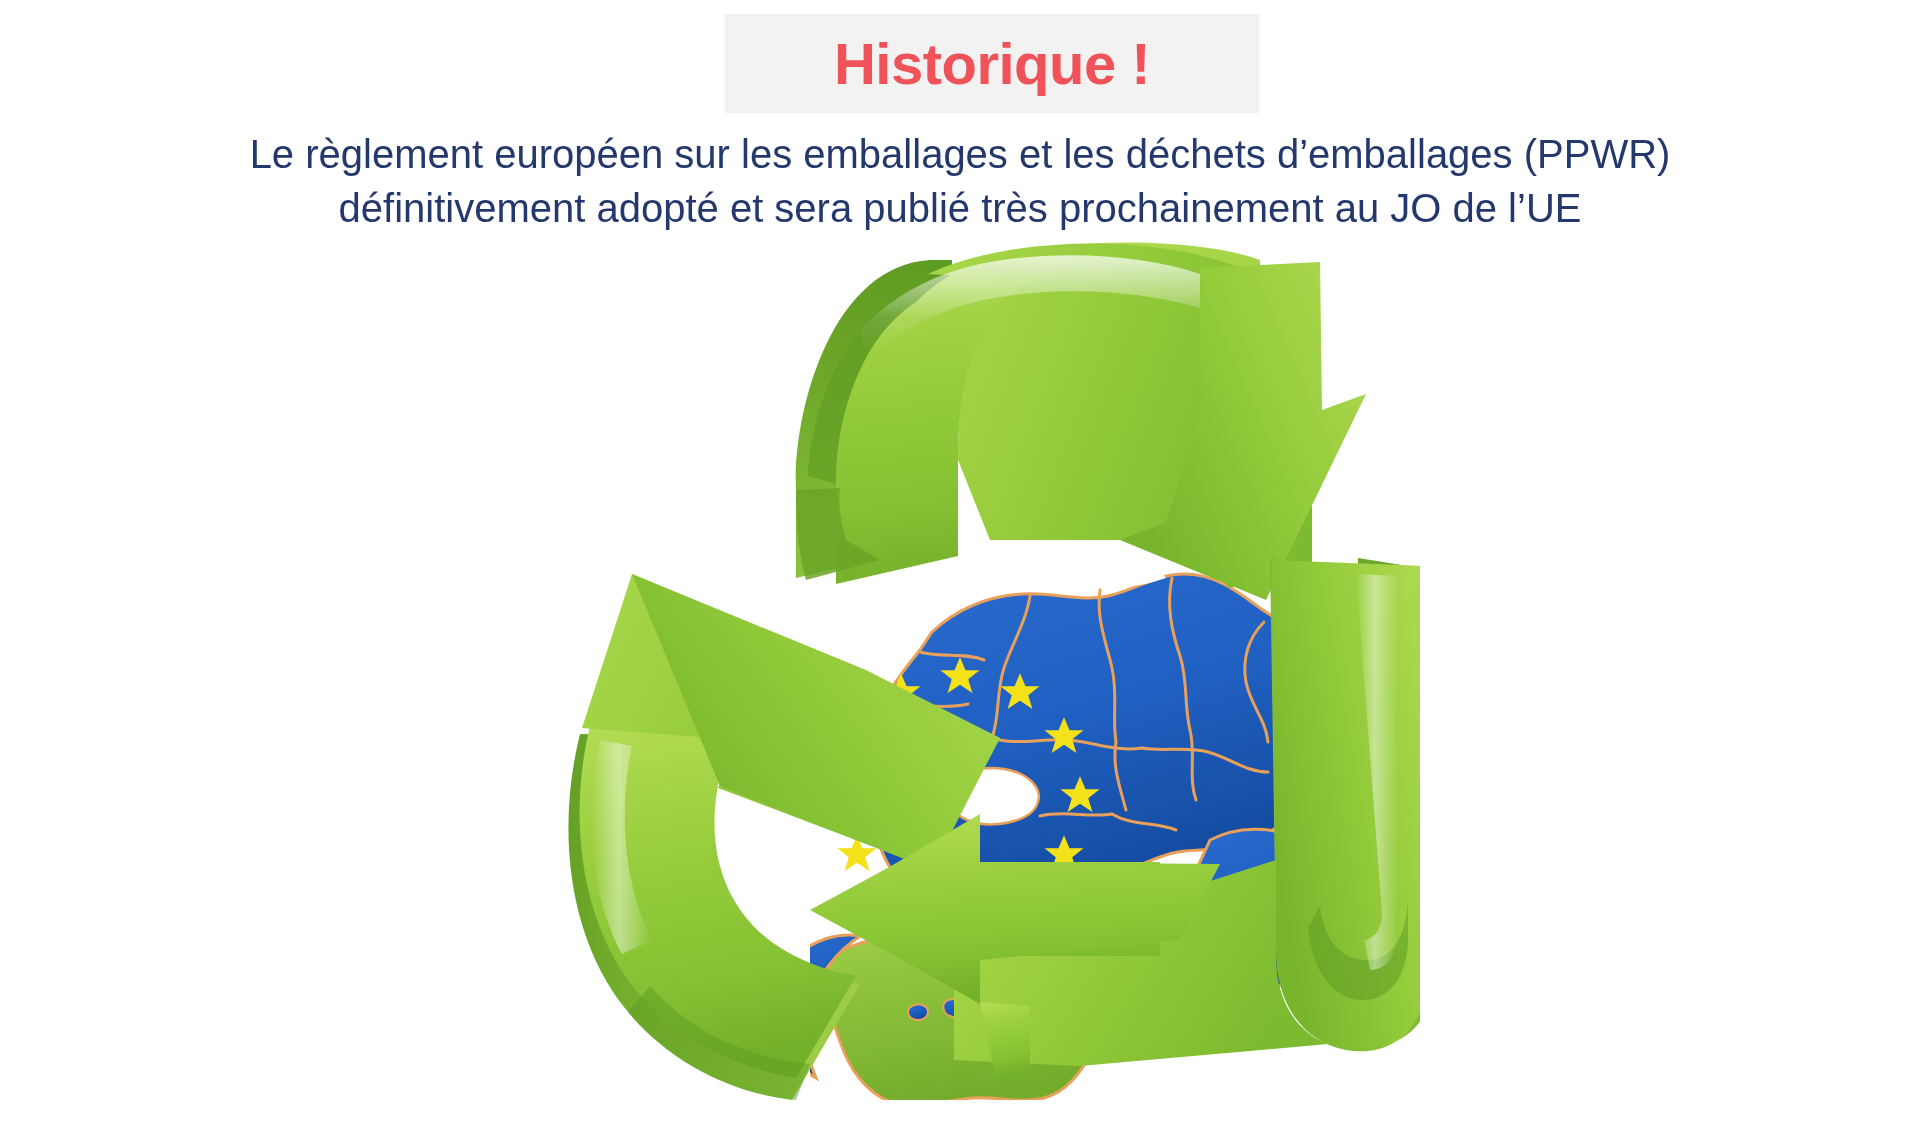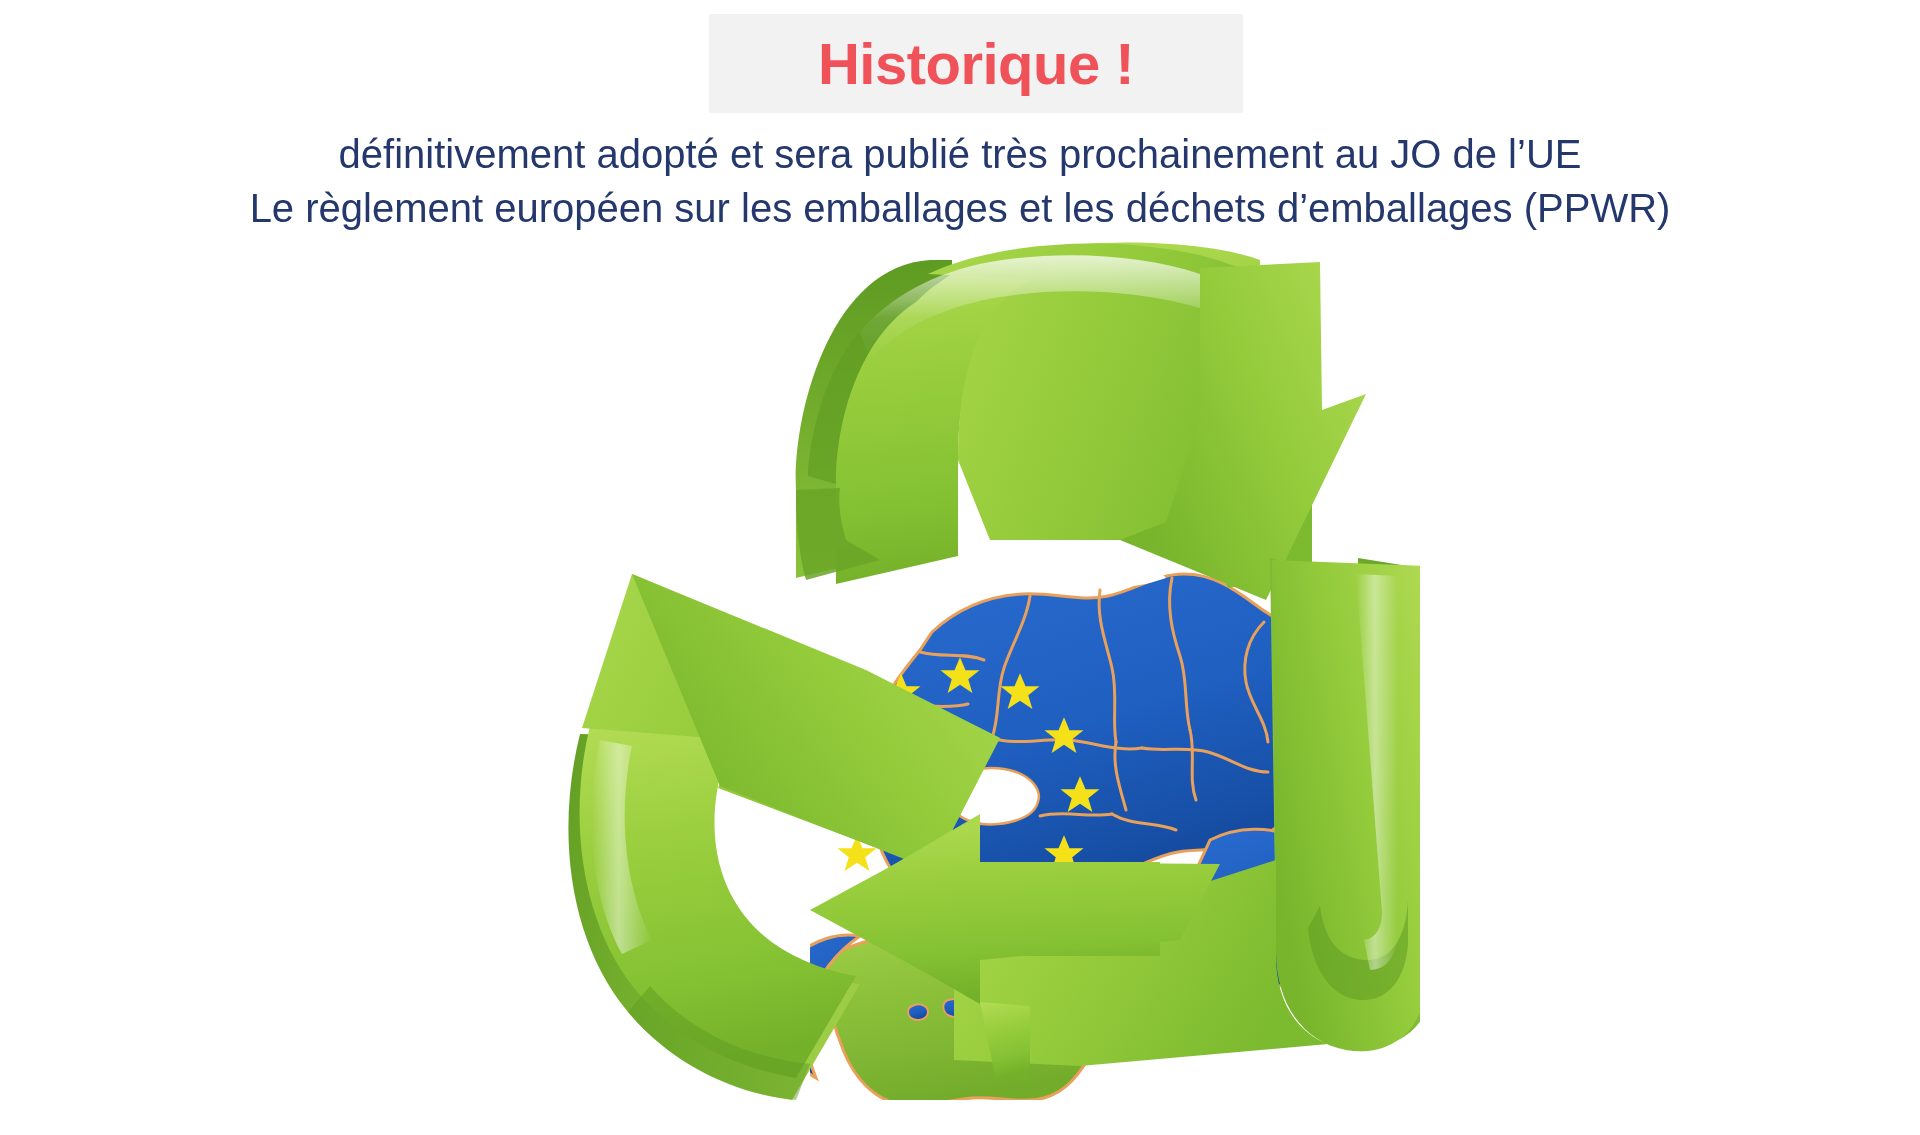--- a/index.html
+++ b/index.html
@@ -8,21 +8,21 @@
     background:#ffffff;
     font-family:"Liberation Sans","DejaVu Sans",sans-serif;
     overflow:hidden;
     position:relative;
   }
   .page{position:relative;width:1920px;height:1135px;background:#fff;}
 
   
   .title-banner{
     position:absolute;
-    left:709px; top:14px;
+    left:725px; top:14px;
     width:534px; height:99px;
     background:#f2f2f2;
     display:flex;align-items:center;justify-content:center;
   }
   .title-text{
     color:#f0525a;
     font-size:58px;
     font-weight:bold;
     letter-spacing:-0.5px;
     line-height:1;
@@ -53,22 +53,22 @@
 </head>
 <body>
 
 <div class="page">
 
   <div class="title-banner">
     <span class="title-text">Historique !</span>
   </div>
 
   <div class="subtitle">
+    <span class="ln">Le règlement européen sur les emballages et les déchets d’emballages (PPWR)</span>
     <span class="ln">définitivement adopté et sera publié très prochainement au JO de l’UE</span>
-    <span class="ln">Le règlement européen sur les emballages et les déchets d’emballages (PPWR)</span>
   </div>
 
   <div class="graphic">
     <svg viewBox="0 0 860 860" xmlns="http://www.w3.org/2000/svg">
       <defs>
 
         <linearGradient id="seaBlue" x1="0" y1="0" x2="0.4" y2="1">
           <stop offset="0%" stop-color="#2a6bd0"></stop>
           <stop offset="55%" stop-color="#1f5fc0"></stop>
           <stop offset="100%" stop-color="#144a9e"></stop>

